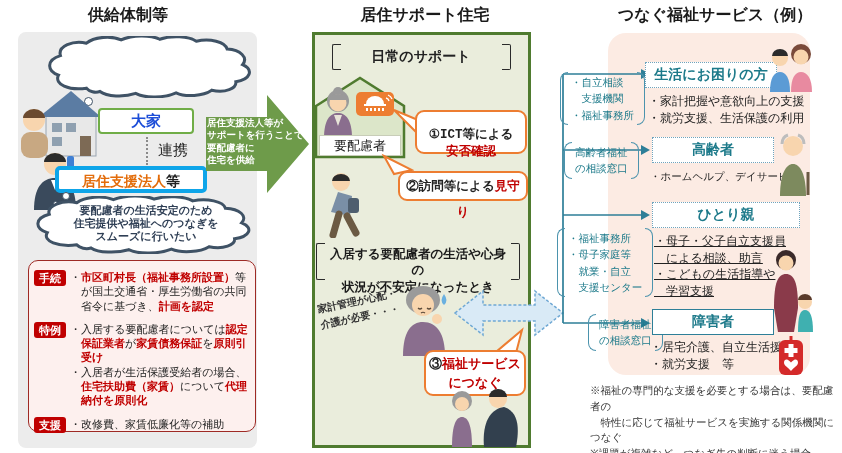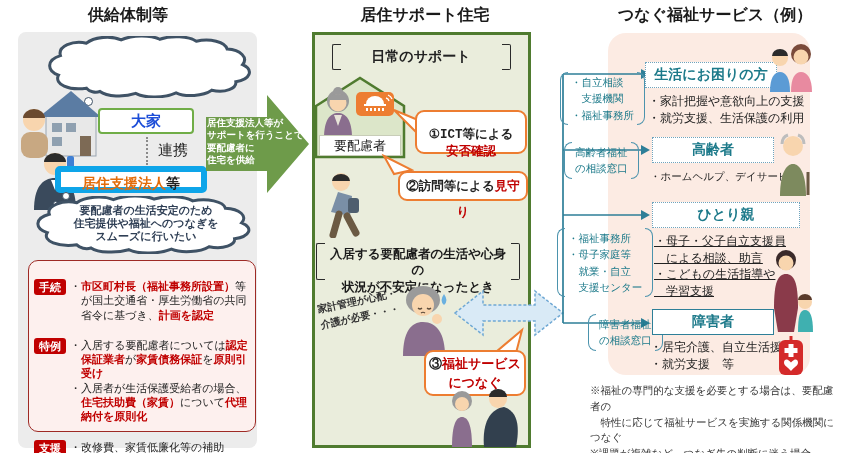--- a/index.html
+++ b/index.html
@@ -8,22 +8,22 @@
   #stage { position:relative; width:842px; height:453px; background:#fff; overflow:hidden; }
   .abs { position:absolute; }
   .hdr { font-weight:bold; font-size:16px; text-align:center; color:#1a1a1a; }
   .panel-left { background:#ececec; border-radius:8px; }
   .panel-mid { background:#eaeddc; border:3px solid #4f7b2f; }
   .panel-right { background:#fcebe3; border-radius:18px; }
   .cloud-text { text-align:center; color:#2f3f55; font-size:11px; line-height:1.18; font-weight:bold; }
   .tailc { position:absolute; background:#fff; border:1.5px solid #3f5265; border-radius:50%; }
   .obox { position:absolute; background:#fff; text-align:center; }
   .owner-box { border:2px solid #70ad47; border-radius:4px; color:#1d4ed8; font-weight:bold; font-size:15px; line-height:21px; }
-  .org-box { border:6px solid #0ea5e9; border-radius:5px; font-weight:bold; font-size:14px; line-height:22px; }
-  .infobox { background:#fdf0ee; border:1.5px solid #9e2a25; border-radius:10px; padding:18px 5px; display:flex; flex-direction:column; gap:16px; }
+  .org-box { border:4px solid #0ea5e9; border-radius:5px; font-weight:bold; font-size:14px; line-height:22px; }
+  .infobox { background:#fdf0ee; border:1.5px solid #9e2a25; border-radius:10px; padding:9px 5px; display:flex; flex-direction:column; gap:9px; }
   .irow { display:flex; gap:4px; align-items:flex-start; }
   .rtag { flex:none; background:#c00000; color:#fff; font-weight:bold; font-size:11px; padding:1px 5px; border-radius:3px; line-height:14px; }
   .itext { font-size:11px; line-height:1.3; width:184px; }
   .itext > div { padding-left:11px; text-indent:-11px; }
   .seg-k { color:#222; }
   .seg-r { color:#c00000; font-weight:bold; }
   .seg-o { color:#e36c0a; font-weight:bold; }
   .arrowtext { color:#fff; font-size:9.5px; line-height:1.3; font-weight:bold; }
   .jbrk { position:absolute; width:9px; border:1.8px solid #2a2a2a; }
   .jbrk.l { border-right:none; border-radius:2px 0 0 2px; }

